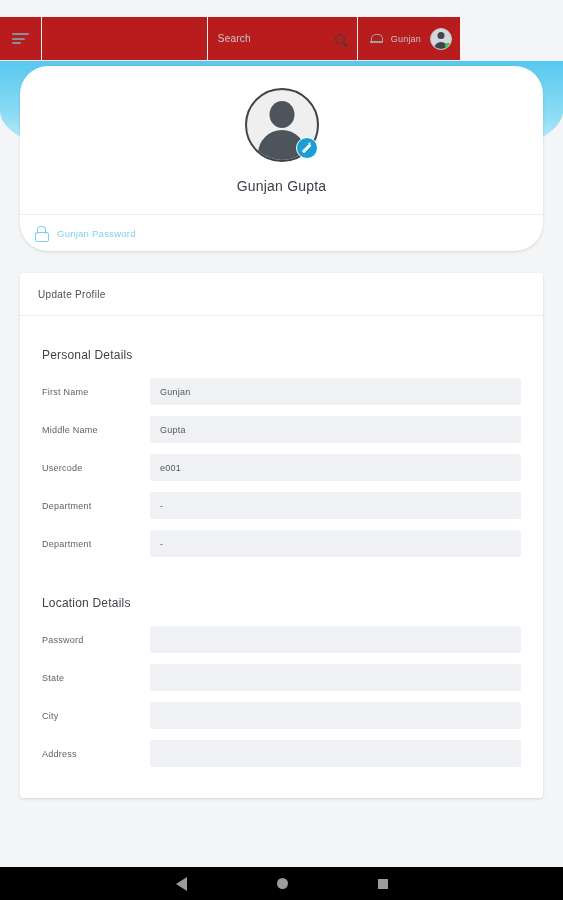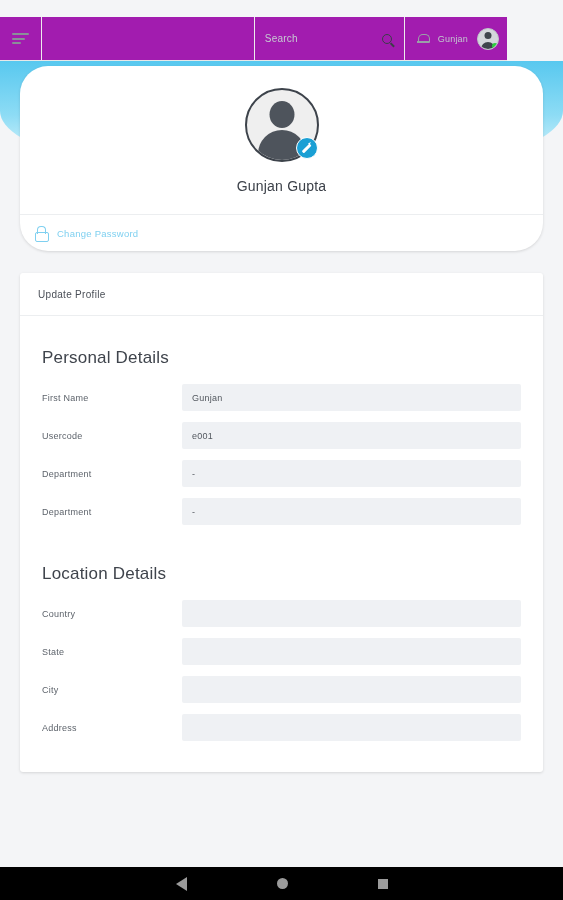--- a/index.html
+++ b/index.html
@@ -34,22 +34,22 @@
             border-right: 6px solid transparent; border-top: 9px solid #fff; }
   .ic-sig { width: 0; height: 0; border-left: 9px solid transparent;
             border-bottom: 9px solid #fff; }
   .ic-bat { width: 6px; height: 11px; border: 1.3px solid #fff; border-radius: 1px;
             position: relative; background: #fff; }
   .ic-bat::before { content: ""; position: absolute; top: -3px; left: 1.2px;
             width: 2.2px; height: 2px; background: #fff; }
 
   
   .appbar {
-    position: absolute; top: 17px; left: 0; width: 507px; height: 44px;
-    background: #a21caf; display: flex; align-items: stretch;
+    position: absolute; top: 17px; left: 0; width: 460px; height: 44px;
+    background: #b91c1c; display: flex; align-items: stretch;
     border-bottom: 1px solid #e8e8e8; z-index: 30;
   }
   .ab-menu {
     width: 42px; display: flex; align-items: center; justify-content: center;
     border-right: 1px solid #ededed; cursor: pointer;
   }
   .ham { width: 17px; display: flex; flex-direction: column; gap: 2.5px; align-items: flex-start; }
   .ham i { display: block; height: 2px; background: #8a8f98; border-radius: 1px; }
   .ham i:nth-child(1) { width: 17px; }
   .ham i:nth-child(2) { width: 13px; }
@@ -155,26 +155,26 @@
     border-top: none; border-radius: 0 0 2px 2px; }
 
   
   .form-card { margin-top: 22px; padding: 0 0 20px 0; }
   .form-title {
     font-size: 10px; color: #4a4f57; letter-spacing: .3px;
     padding: 16px 0 15px 18px; border-bottom: 1px solid #eceef0;
   }
   .form-body { padding: 24px 22px 0 22px; }
   .section-title {
-    font-size: 17px; color: #3f444c; letter-spacing: .2px;
+    font-size: 12px; color: #3f444c; letter-spacing: .2px;
     padding: 8px 0 16px 0;
   }
   .field-row { display: flex; align-items: center; margin-bottom: 11px; }
   .field-label {
-    width: 140px; flex: none; font-size: 9px; color: #5d636b; letter-spacing: .25px;
+    width: 108px; flex: none; font-size: 9px; color: #5d636b; letter-spacing: .25px;
   }
   .field-input {
     flex: 1; height: 27px; background: #eff1f4; border: none; border-radius: 2px;
     display: flex; align-items: center; padding: 0 10px;
     font-size: 9px; color: #53585f; letter-spacing: .25px;
   }
   .section-gap { height: 20px; }
 
   
   .navbar {
@@ -230,53 +230,57 @@
           </span>
           <span class="edit-badge">
             <span class="pencil"></span>
           </span>
         </div>
       </div>
       <div class="profile-name">Gunjan Gupta</div>
 
       <div class="action-row act-pass">
         <span class="ic-lock"></span>
-        <span class="action-label">Change Password</span>
+        <span class="action-label">Gunjan Password</span>
       </div>
     </div>
 
     <div class="card form-card">
       <div class="form-title">Update Profile</div>
       <div class="form-body">
 
         <div class="section-title">Personal Details</div>
 
         <div class="field-row">
           <span class="field-label">First Name</span>
           <span class="field-input">Gunjan</span>
         </div>
         <div class="field-row">
+          <span class="field-label">Middle Name</span>
+          <span class="field-input">Gupta</span>
+        </div>
+        <div class="field-row">
           <span class="field-label">Usercode</span>
           <span class="field-input">e001</span>
         </div>
         <div class="field-row">
           <span class="field-label">Department</span>
           <span class="field-input">-</span>
         </div>
         <div class="field-row">
           <span class="field-label">Department</span>
           <span class="field-input">-</span>
         </div>
 
         <div class="section-gap"></div>
 
         <div class="section-title">Location Details</div>
 
         <div class="field-row">
-          <span class="field-label">Country</span>
+          <span class="field-label">Password</span>
           <span class="field-input"></span>
         </div>
         <div class="field-row">
           <span class="field-label">State</span>
           <span class="field-input"></span>
         </div>
         <div class="field-row">
           <span class="field-label">City</span>
           <span class="field-input"></span>
         </div>

